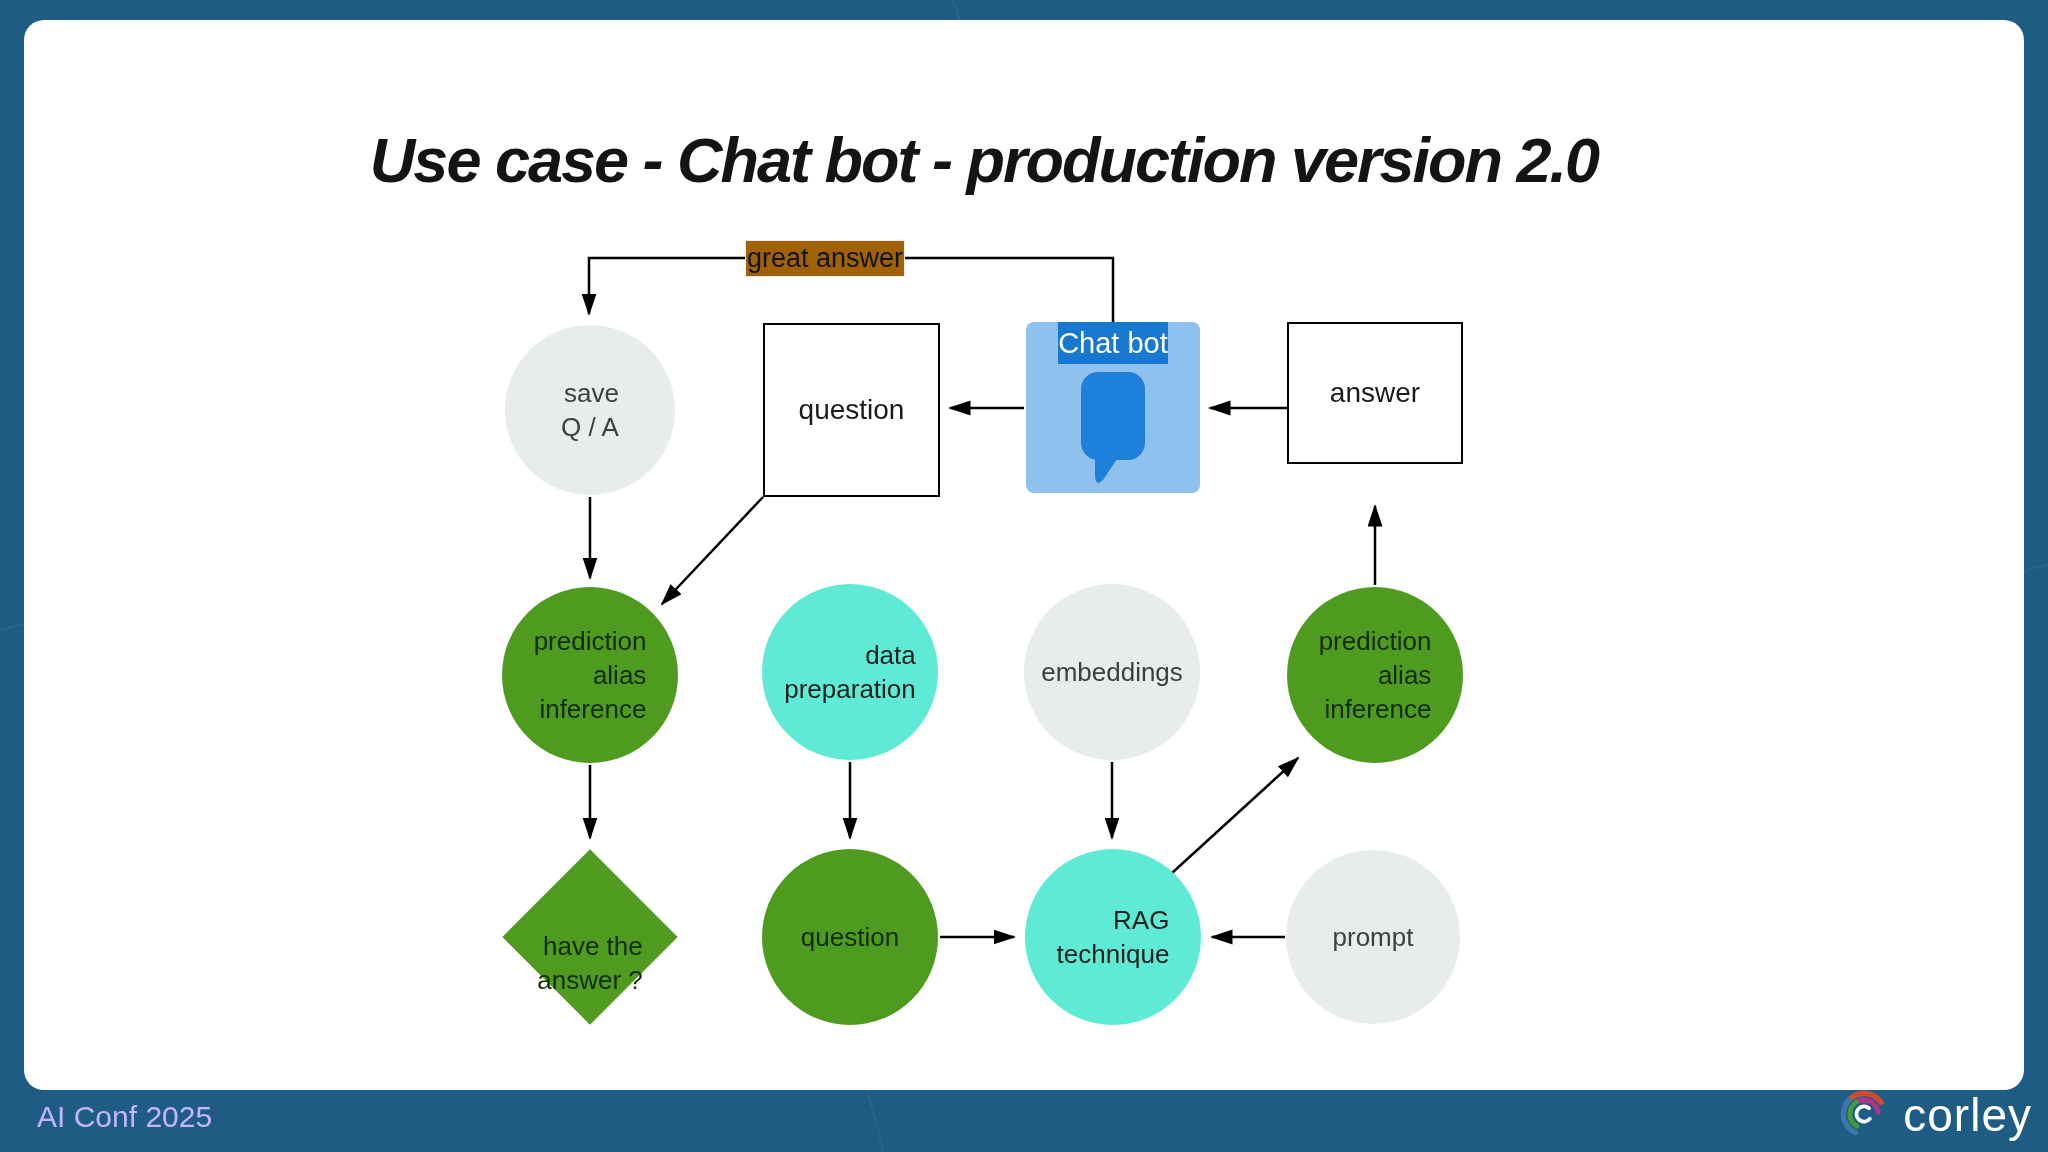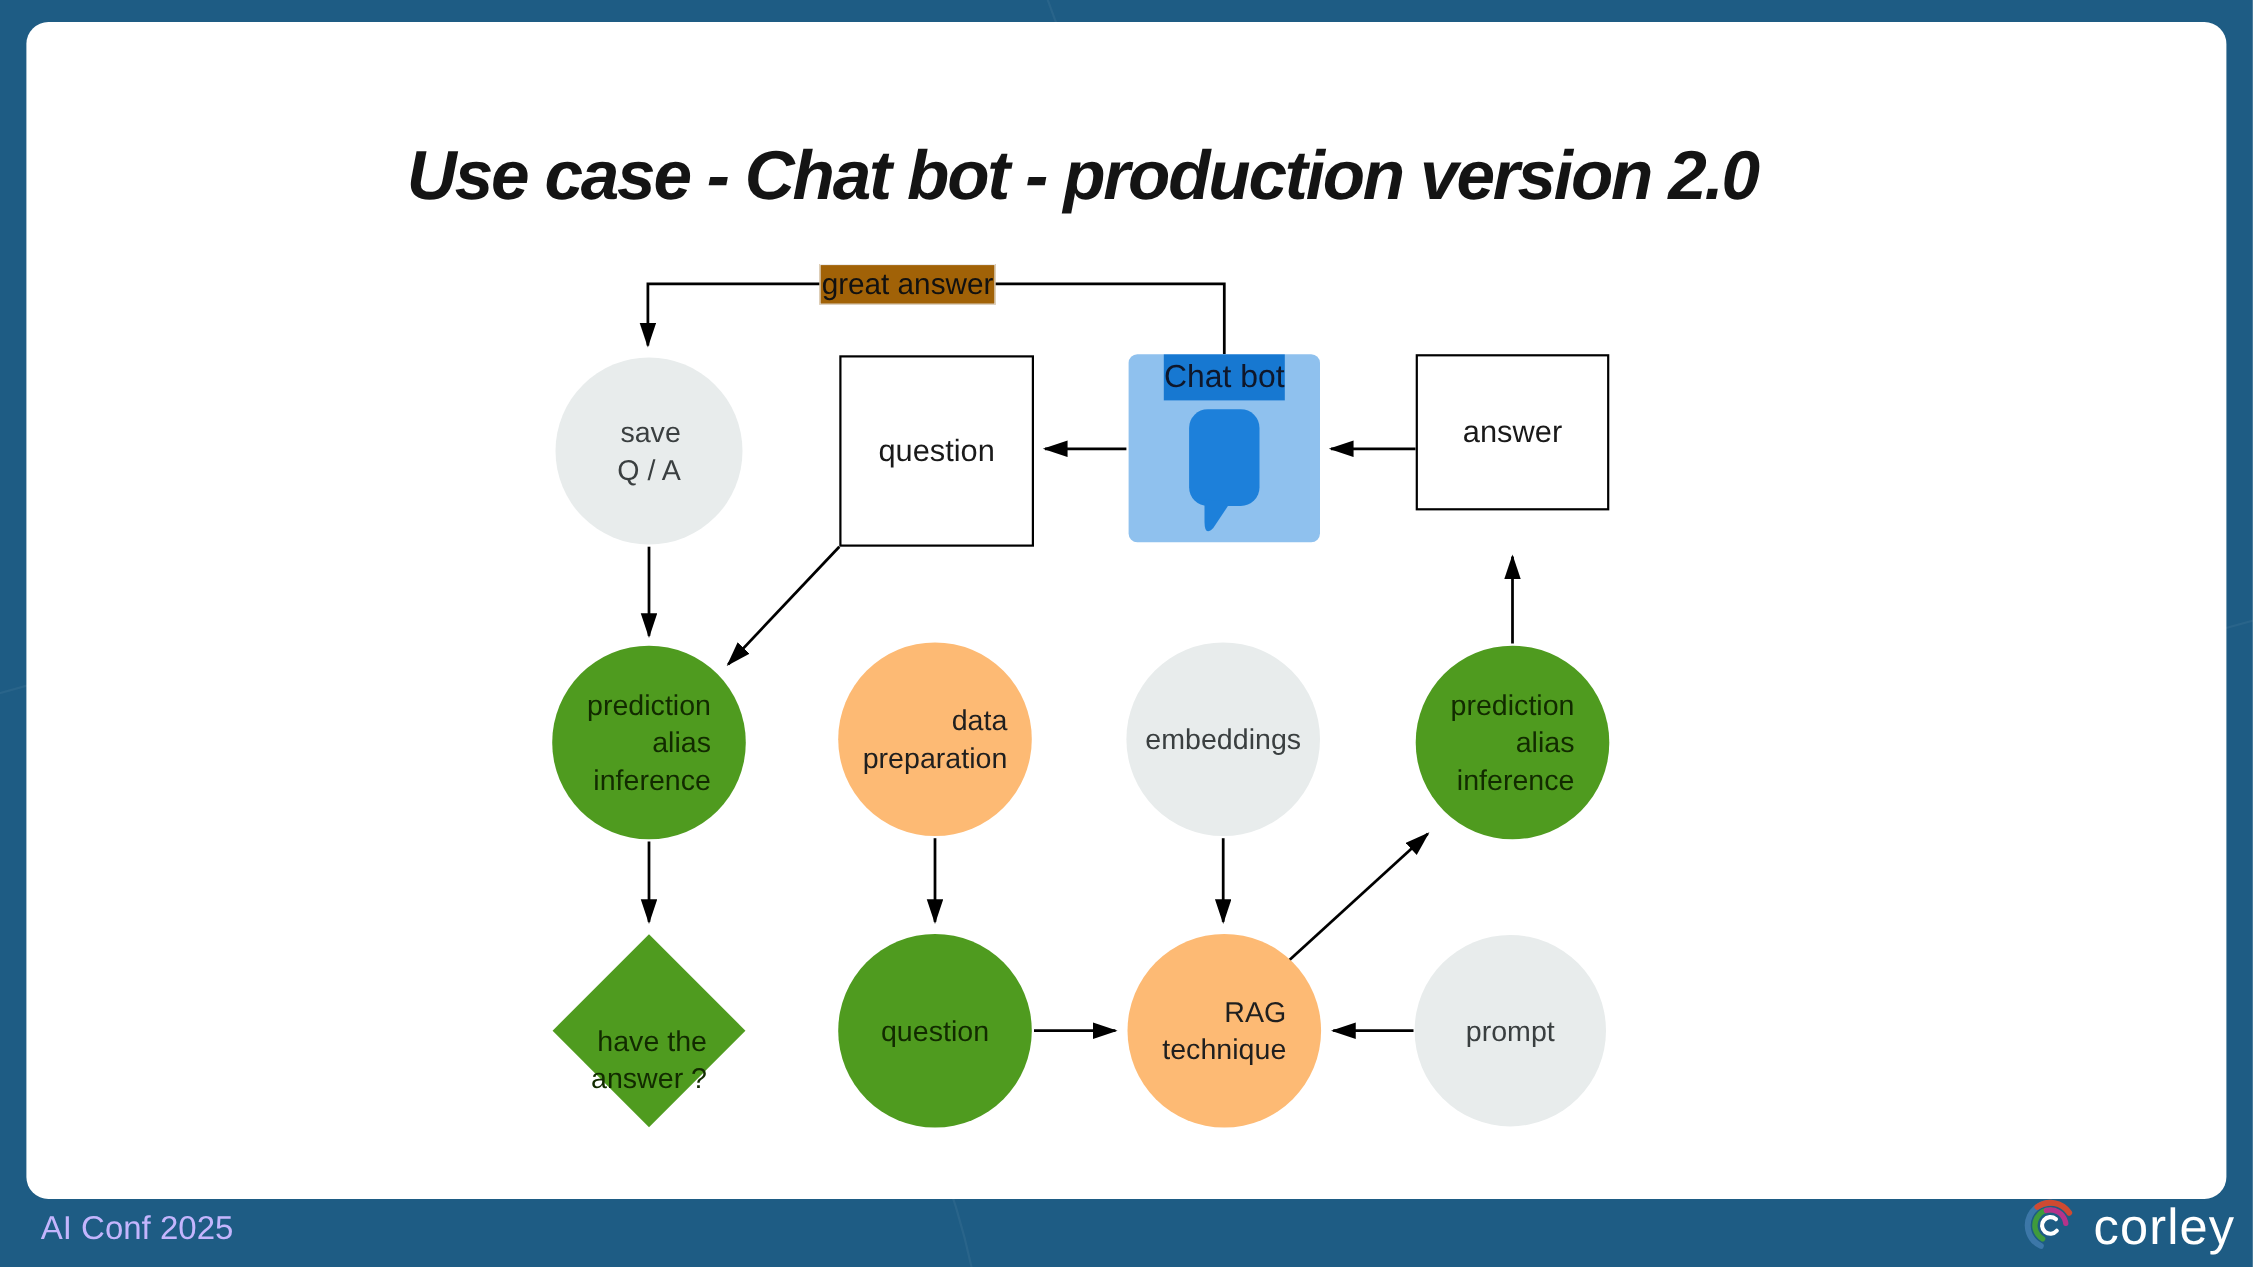--- a/index.html
+++ b/index.html
@@ -22,21 +22,21 @@
   svg.connectors { position:absolute; left:0; top:0; width:2048px; height:1152px; }
 
   
   .node { position:absolute; display:flex; align-items:center; justify-content:center;
           text-align:center; color:#1a1a1a; }
   .node-label { white-space:pre-line; font-size:26px; line-height:1.32; }
 
   .circle { border-radius:50%;text-align:right; }
   .gray   { background:#e8ecec; color:#3a3f40; }
   .green  { background:#4f9b1f; color:#122b00; }
-  .salmon { background:#fdba74; color:#1f1f1f; }
+  .salmon { background:#5eead4; color:#1f1f1f; }
 
   .box { background:#ffffff; border:2px solid #000000; }
   .box .node-label { font-size:28px; }
 
   
   .n-save        { left:505px; top:325px; width:170px; height:170px; }
   .n-questionbox { left:763px; top:323px; width:177px; height:174px; }
   .n-answerbox   { left:1287px; top:322px; width:176px; height:142px; }
   .n-predleft    { left:502px; top:587px; width:176px; height:176px; }
   .n-dataprep    { left:762px; top:584px; width:176px; height:176px; }
@@ -48,21 +48,21 @@
 
   
   .diamond-shape { position:absolute; left:528px; top:875px; width:124px; height:124px;
                    background:#4f9b1f; transform:rotate(45deg); }
   .diamond-label { position:absolute; left:502px; top:901px; width:176px; height:124px;
                    display:flex; align-items:center; justify-content:center; text-align:right; }
 
   
   .n-chatbot { left:1026px; top:322px; width:174px; height:171px; border-radius:8px;
                overflow:hidden; display:flex; flex-direction:column; background:#8fc1ee; }
-  .chatbot-header { background:#1778d1; color:#0f172a; font-size:29px; height:42px;
+  .chatbot-header { background:#1778d1; color:#ffffff; font-size:29px; height:42px;
                     display:flex; align-items:center; justify-content:center; }
   .chatbot-body { flex:1; display:flex; align-items:center; justify-content:center; }
 
   
   .edge-label { position:absolute; left:745px; top:240px; width:160px; height:37px;
                 background:#a16207; border:1px solid #ececec; display:flex; align-items:center;
                 justify-content:center; font-size:27px; color:#111; }
 
   
   .footer-text { position:absolute; left:37px; top:1100px; font-size:30px; color:#c4b5fd; }

